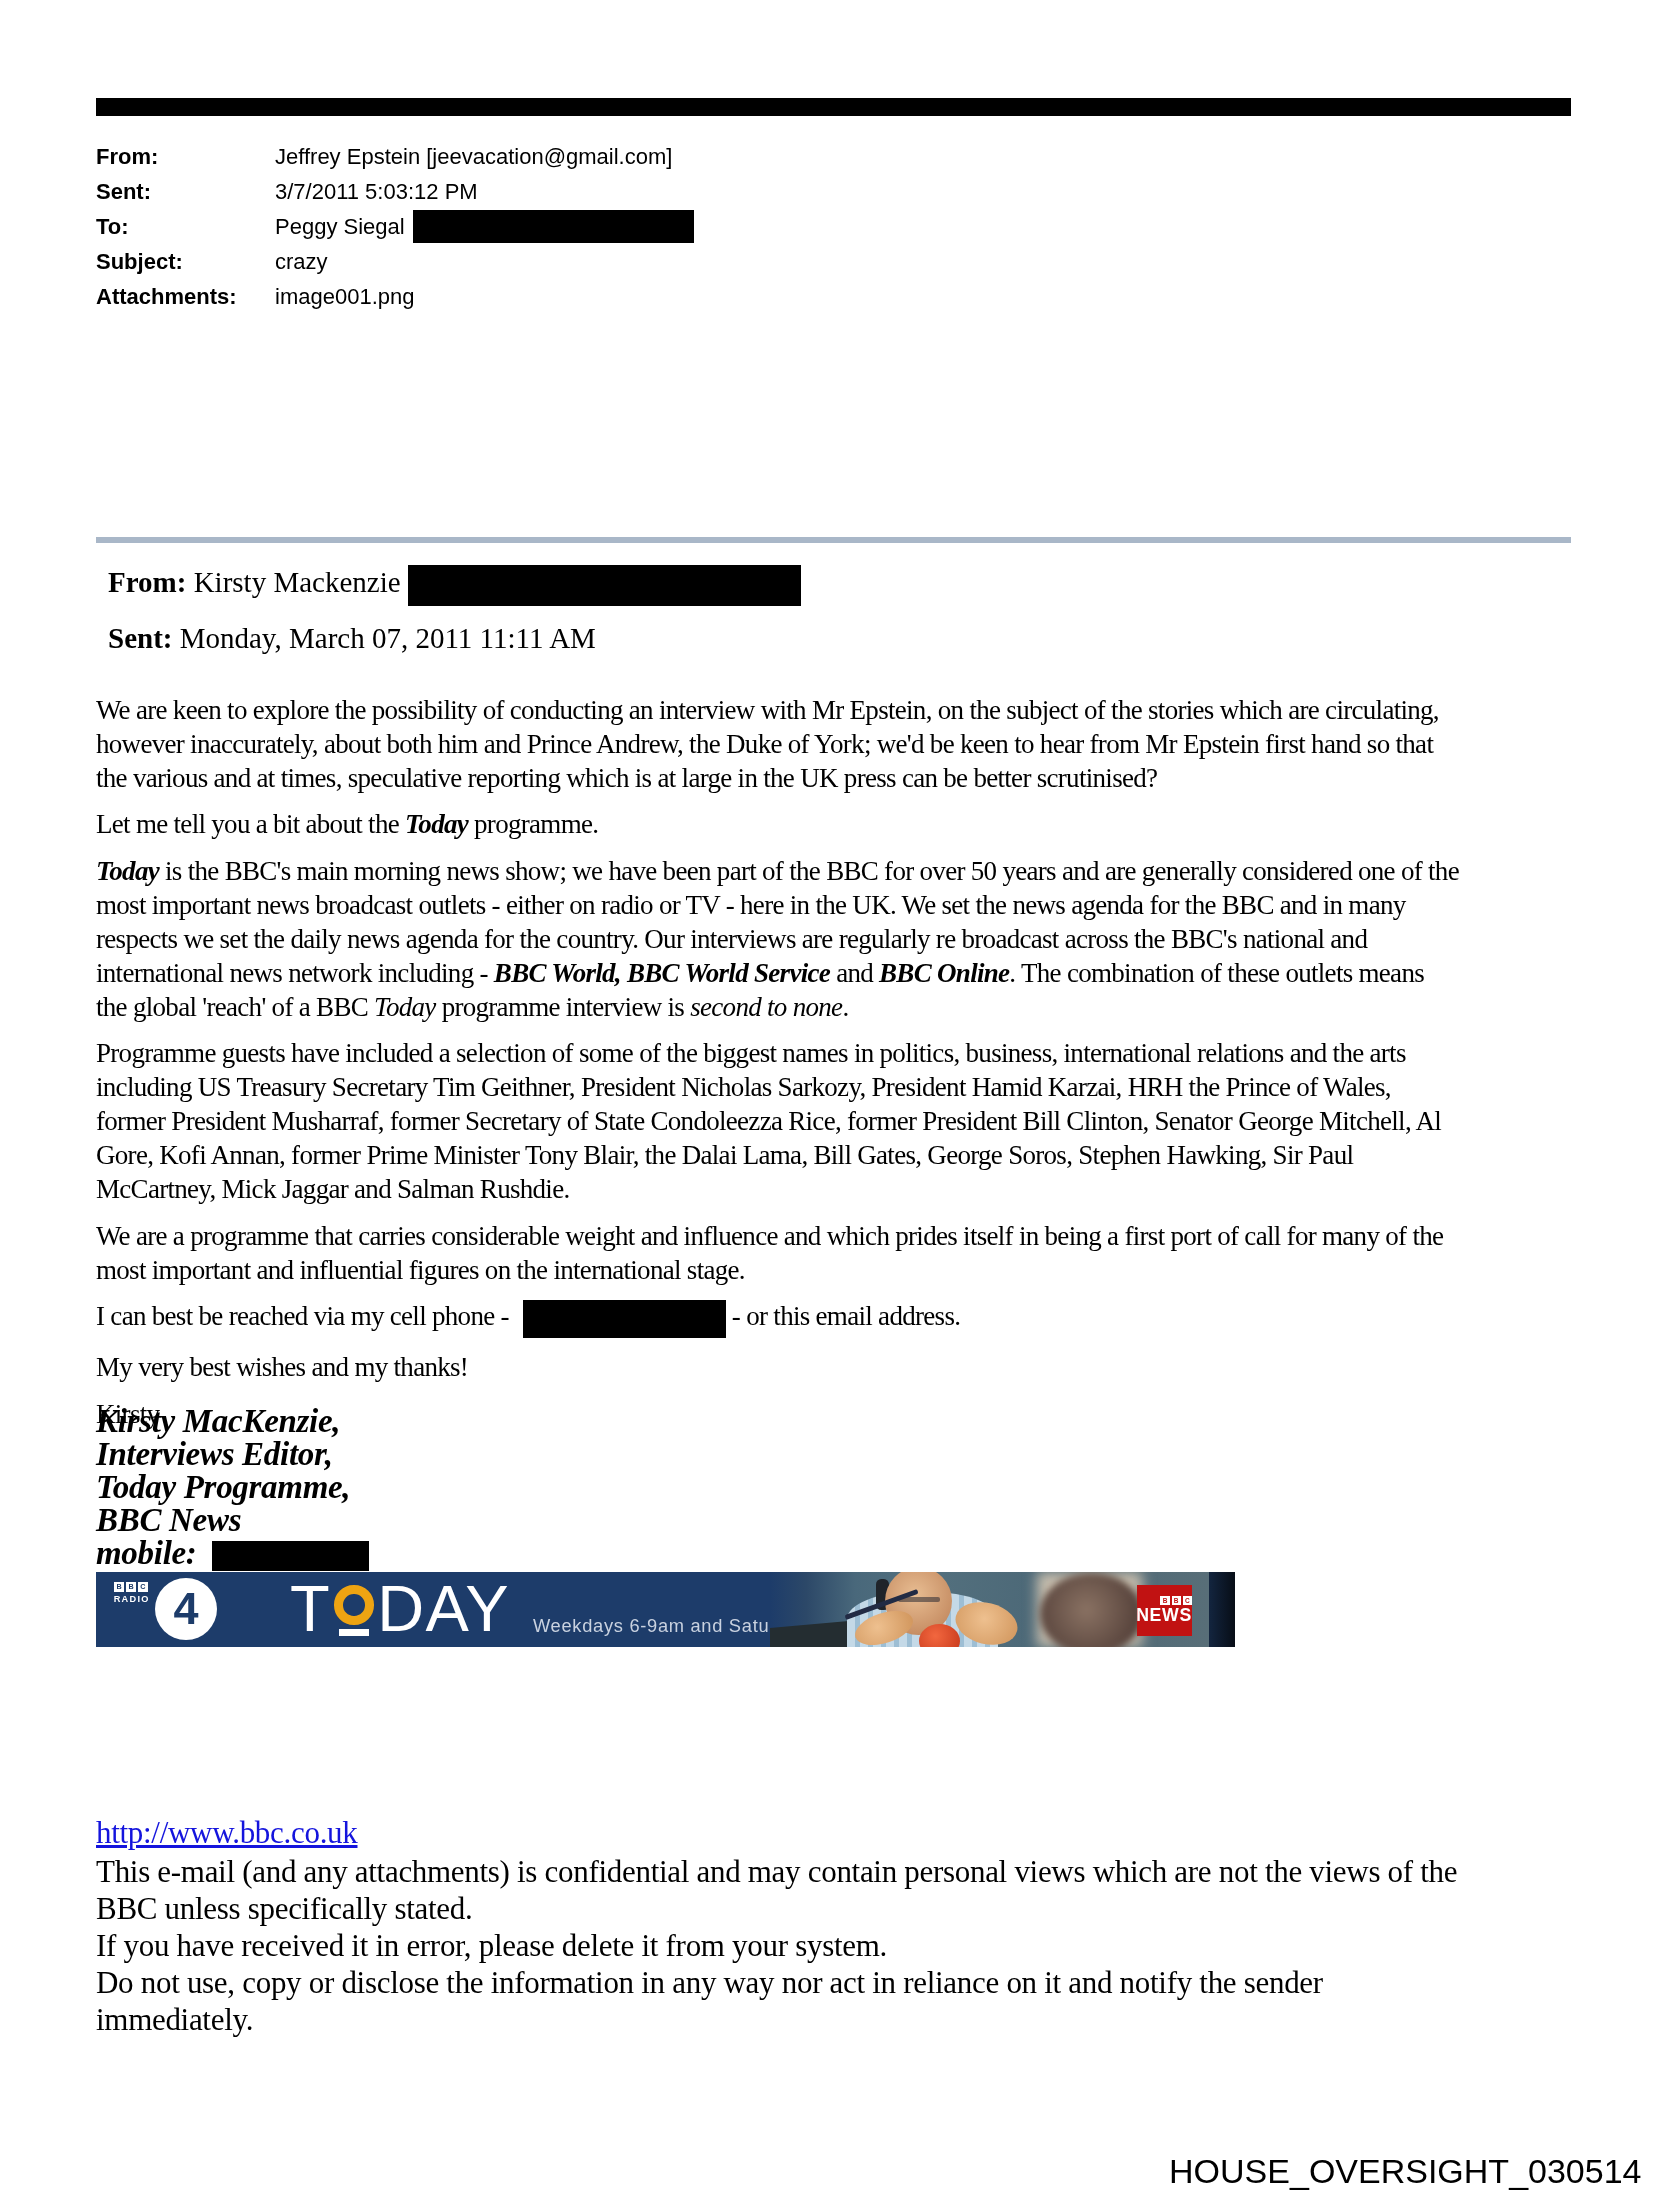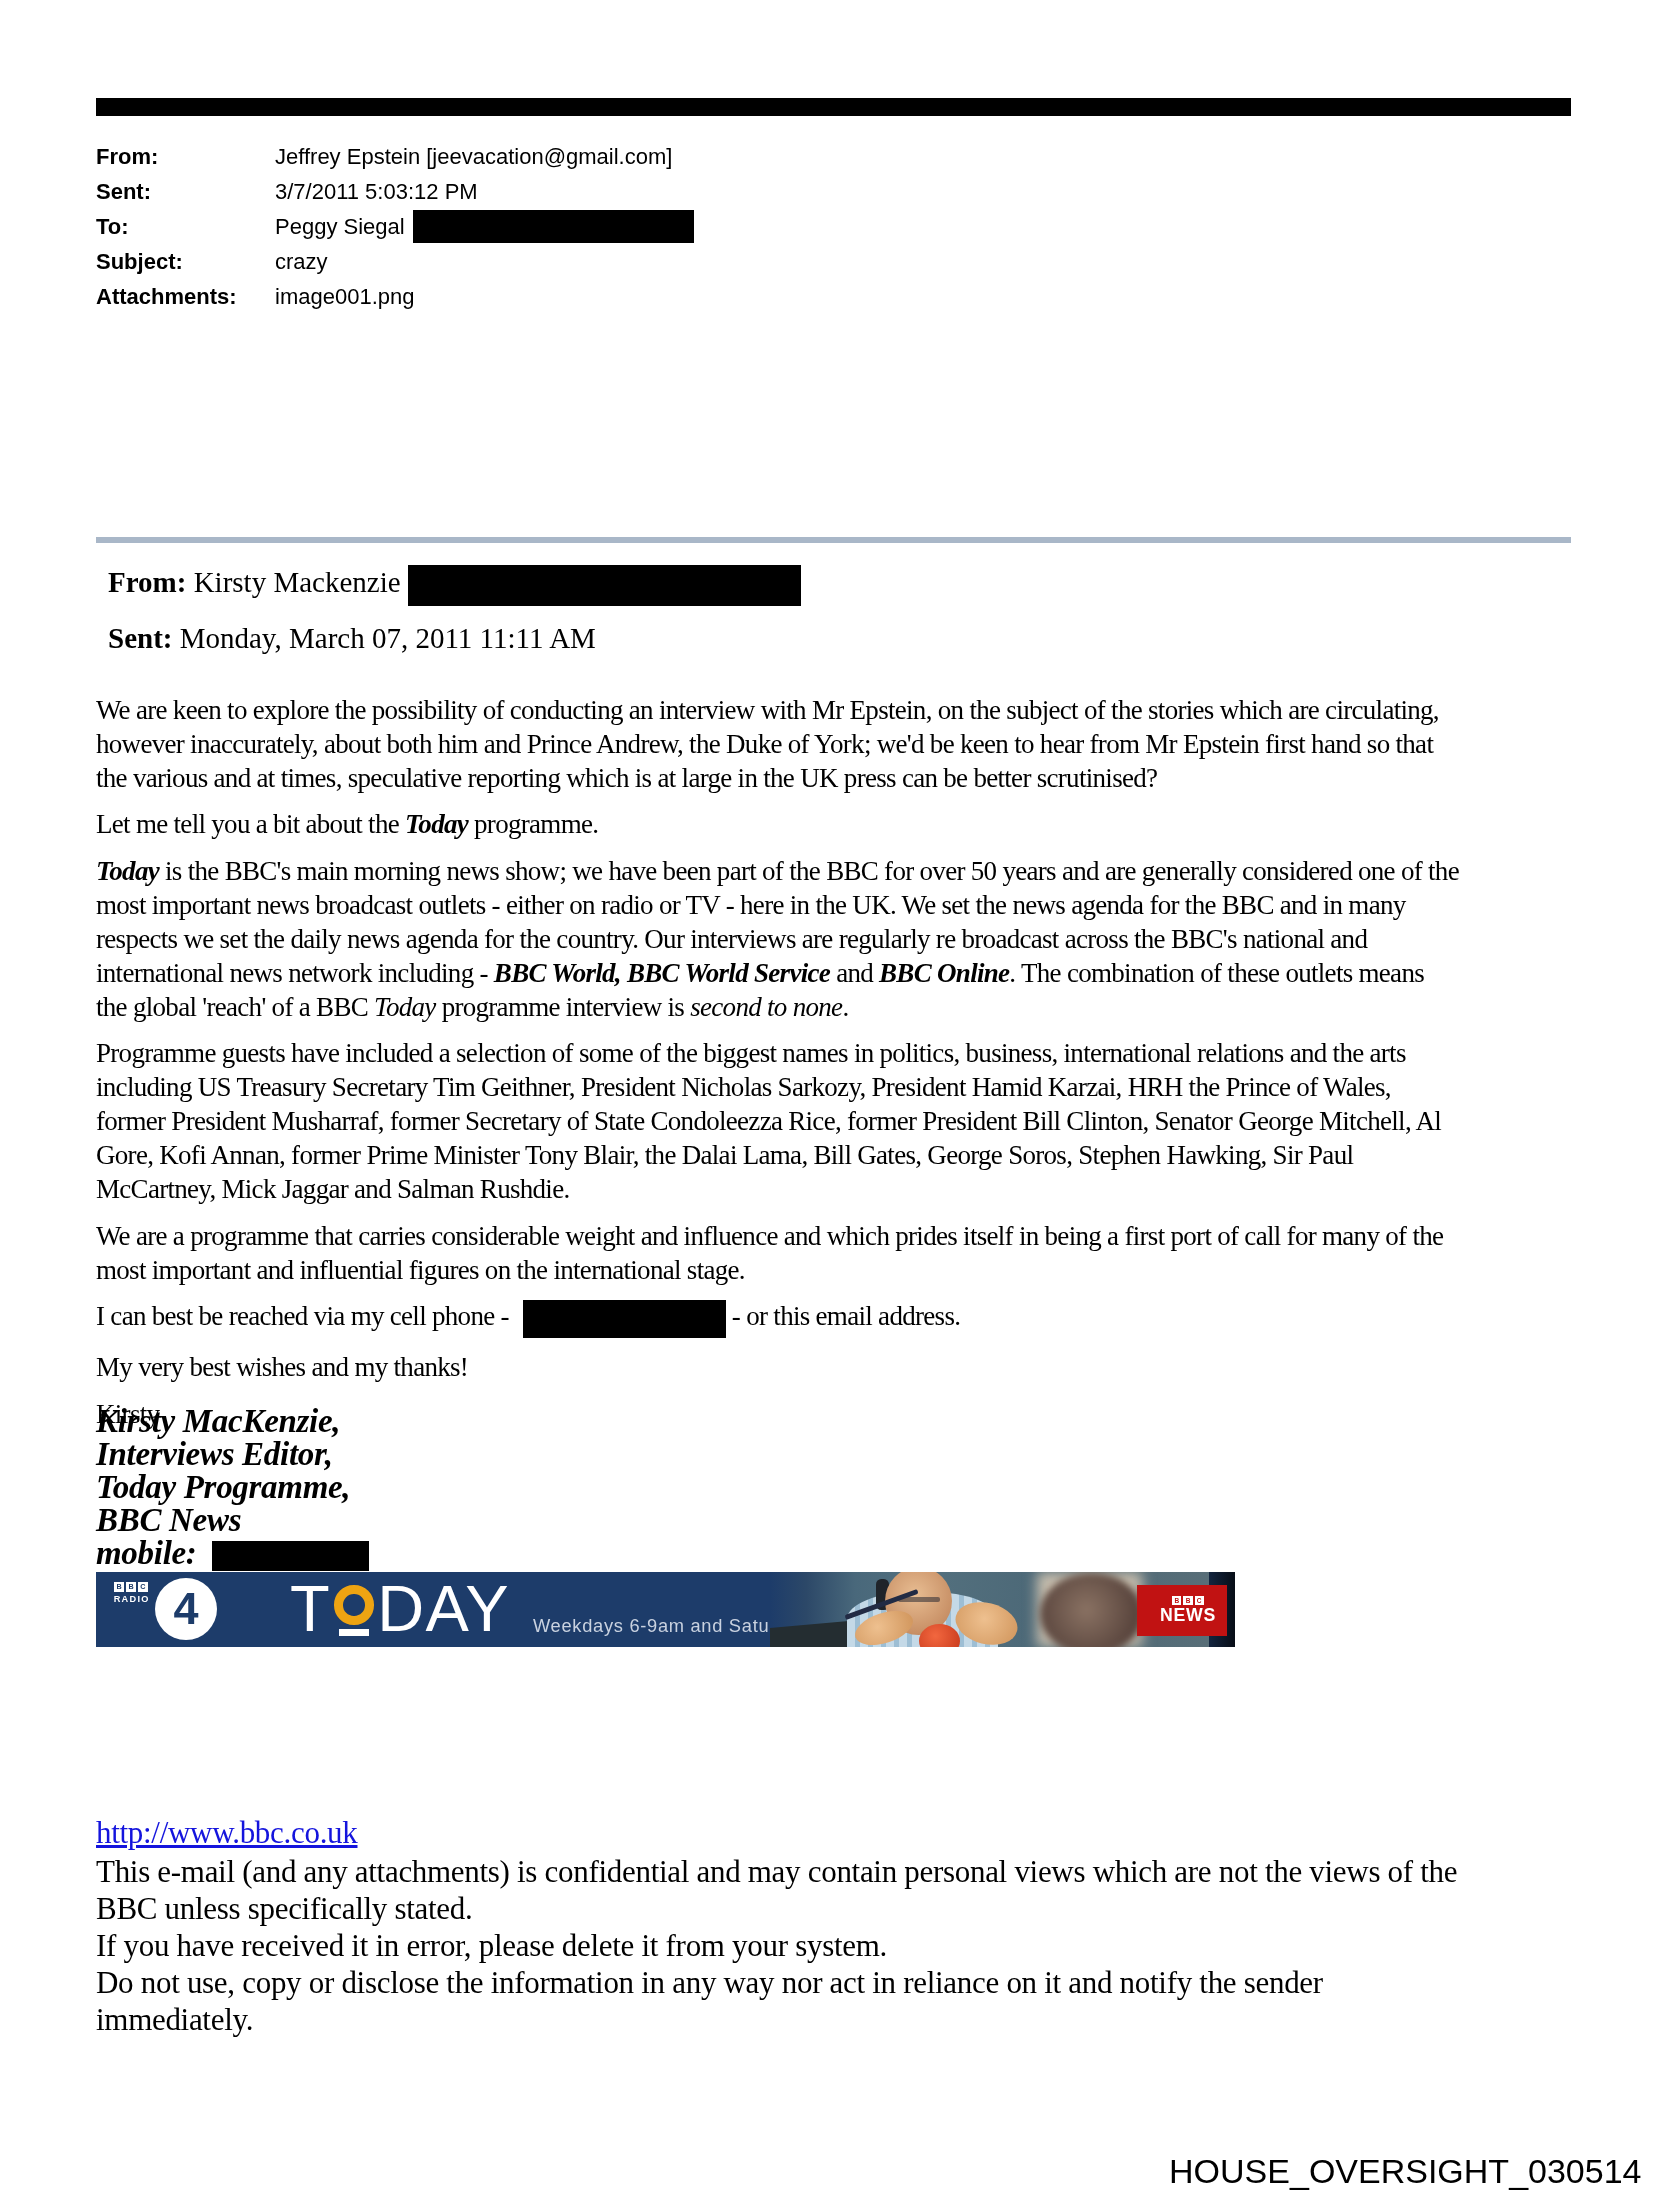--- a/index.html
+++ b/index.html
@@ -72,22 +72,22 @@
              background:radial-gradient(circle at 40% 40%,#eec08f,#cf9359);}
   .ph-pen{left:73px;top:30px;width:77px;height:4.6px;background:#222b44;transform:rotate(-20deg);border-radius:2px;}
   .ph-hand-r{left:185px;top:31px;width:63px;height:41px;border-radius:50%;transform:rotate(14deg);
              background:radial-gradient(circle at 45% 40%,#eec08f,#cf9359);}
   .ph-mic{left:149px;top:52px;width:41px;height:34px;border-radius:50%;
           background:radial-gradient(circle at 40% 35%,#f2673f,#c23317);}
   .ph-beige{left:267px;top:0;width:105px;height:75px;background:#c9bfae;filter:blur(6.5px);}
   .ph-head2{left:270px;top:1.3px;width:103px;height:82px;border-radius:50%;filter:blur(3.9px);
             background:radial-gradient(circle at 45% 45%,#8a7263,#55413a 75%,#3d2e28);}
   .ph-strip{right:0;top:0;width:26px;height:75px;background:linear-gradient(90deg,#13253f,#070d16);}
-  .news-box{position:absolute;left:1041px;top:13px;width:78px;height:51px;background:#c11212;
-            display:flex;flex-direction:column;align-items:center;justify-content:center;gap:2px;padding-left:12px;}
+  .news-box{position:absolute;left:1041px;top:13px;width:55px;height:51px;background:#c11212;
+            display:flex;flex-direction:column;align-items:flex-end;justify-content:center;gap:2px;}
   .news-box .row{display:flex;gap:2px;}
   .news-box .blk{width:9.2px;height:9.2px;background:#fff;color:#c11212;
                  font-family:"Liberation Sans",sans-serif;font-size:6.5px;font-weight:bold;
                  display:flex;align-items:center;justify-content:center;}
   .news-label{color:#fff;font-family:"Liberation Sans",sans-serif;font-size:17.7px;font-weight:bold;letter-spacing:0.7px;line-height:17.7px;}
 
   
   .footer{position:absolute;left:96px;top:1814px;font-size:31px;line-height:37px;letter-spacing:-0.3px;}
   .footer .para{margin:0;white-space:nowrap;}
   .bbc-link{color:#1414dd;text-decoration:underline;display:inline-block;margin-bottom:2px;}

